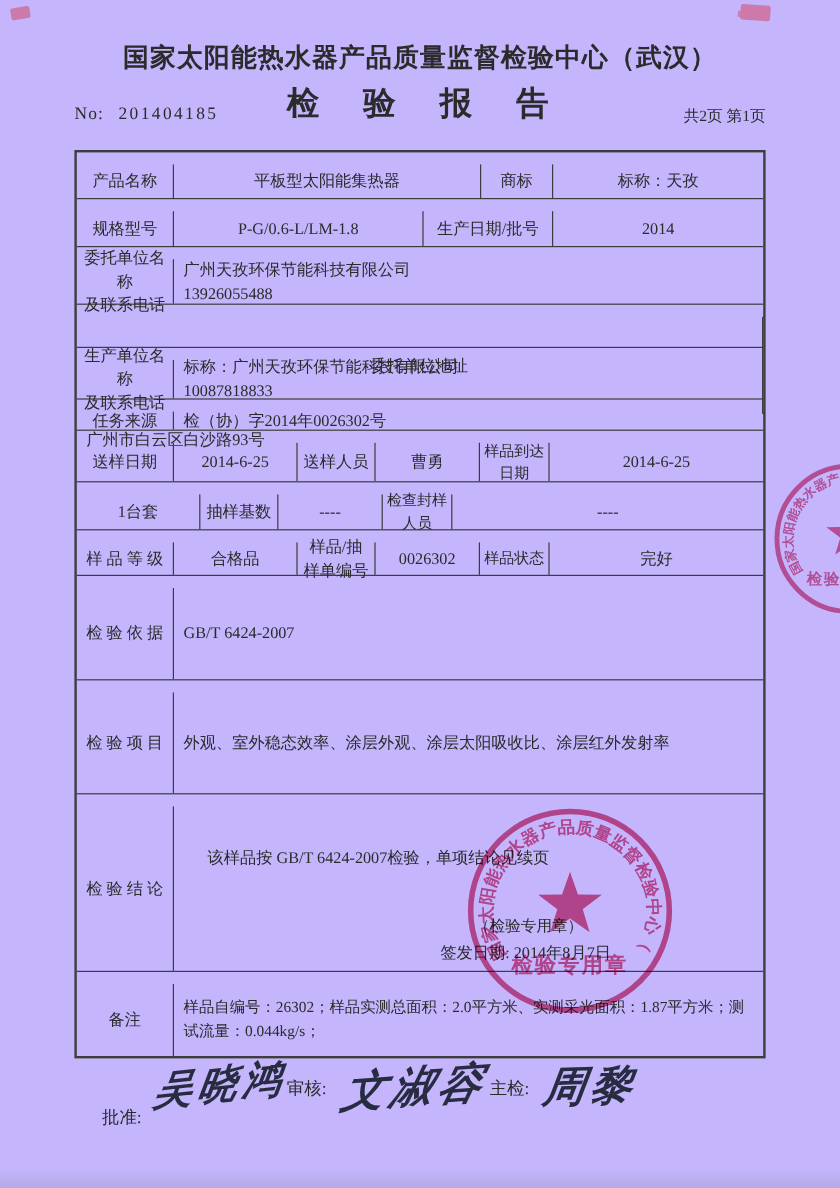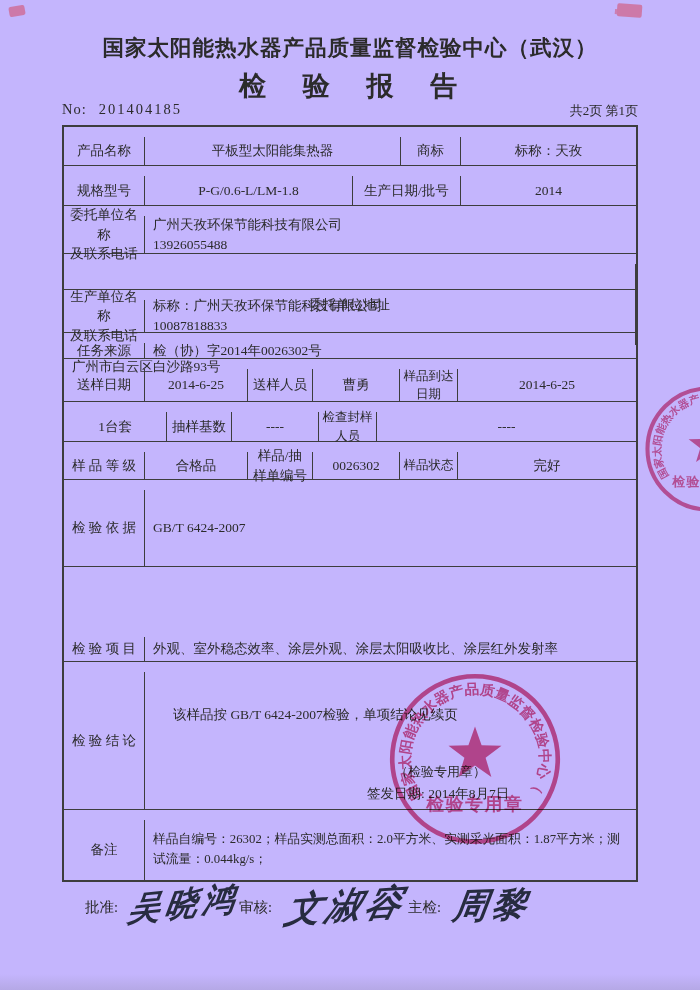--- a/index.html
+++ b/index.html
@@ -17,21 +17,21 @@
   .org-title{
     position:absolute;top:33px;left:0;width:700px;
     text-align:center;font-size:21.5px;font-weight:bold;letter-spacing:1px;
   }
   .report-title{
     position:absolute;top:68px;left:0;width:700px;
     text-align:center;font-size:27px;font-weight:bold;
     word-spacing:22px;letter-spacing:4px;
   }
   .no-line{
-    position:absolute;top:101px;left:62px;width:576px;height:20px;
+    position:absolute;top:87px;left:62px;width:576px;height:20px;
     font-size:14.5px;
   }
   .no-label{letter-spacing:1px;}
   .no-value{margin-left:12px;letter-spacing:2px;}
   .page-info{position:absolute;right:0;top:1px;font-size:13px;}
   
   .tbl{
     position:absolute;left:62px;top:125px;width:576px;
     border:2px solid #3d3d3d;box-sizing:border-box;
     font-size:13.5px;
@@ -53,21 +53,21 @@
   .w60{flex:0 0 60px;}
   .w208{flex:0 0 208px;}
   .w108{flex:0 0 108px;}
   .w103{flex:0 0 103px;}
   .w65{flex:0 0 65px;}
   .w87{flex:0 0 87px;}
   .w58{flex:0 0 58px;font-size:12.5px;}
   
   .h39{height:39px;} .h40{height:40px;} .h48{height:48px;} .h36{height:36px;flex-direction:column;}
   .h43{height:43px;} .h26{height:26px;} .h38{height:38px;}
-  .h87{height:87px;} .h95{height:95px;align-items:flex-end;} .h148{height:148px;} .h70{height:70px;}
+  .h87{height:87px;} .h95{height:95px;} .h148{height:148px;} .h70{height:70px;}
   .pad-basis{padding-left:28px;}
   .pad-items{padding-left:24px;}
   .remark-text{font-size:12.8px;line-height:1.55;padding:4px 10px 4px 8px;text-align:left;}
   
   .concl-cell{position:relative;display:block;padding:0;}
   .concl-text{position:absolute;left:28px;top:33px;font-size:13.5px;}
   .concl-seal-note{position:absolute;left:250px;top:91px;font-size:13px;}
   .concl-date{position:absolute;left:222px;top:112px;font-size:13.5px;}
   
   .stamp{position:absolute;mix-blend-mode:multiply;pointer-events:none;}
@@ -84,21 +84,21 @@
     display:flex;align-items:flex-start;
   }
   .sig-label{font-size:14.5px;padding-top:16px;}
   .sig{
     font-style:italic;font-weight:bold;color:#272c40;
     font-size:33px;letter-spacing:4px;white-space:nowrap;
   }
   .sig1{margin-left:10px;transform:rotate(-6deg) skewX(-14deg);}
   .sig2{margin-left:14px;transform:rotate(-4deg) skewX(-18deg);font-size:36px;}
   .sig3{margin-left:12px;transform:rotate(-2deg) skewX(-10deg);font-size:35px;}
-  .ml1{margin-left:23px;} .ml2{} .ml3{margin-left:2px;}
+  .ml1{margin-left:23px;margin-top:24px;} .ml2{} .ml3{margin-left:2px;}
   .scan-shade{
     position:absolute;left:0;bottom:0;width:700px;height:16px;
     background:linear-gradient(to bottom,rgba(0,0,0,0),rgba(90,90,88,.14));
   }
 </style>
 </head>
 <body>
 
 <div class="page">
 

